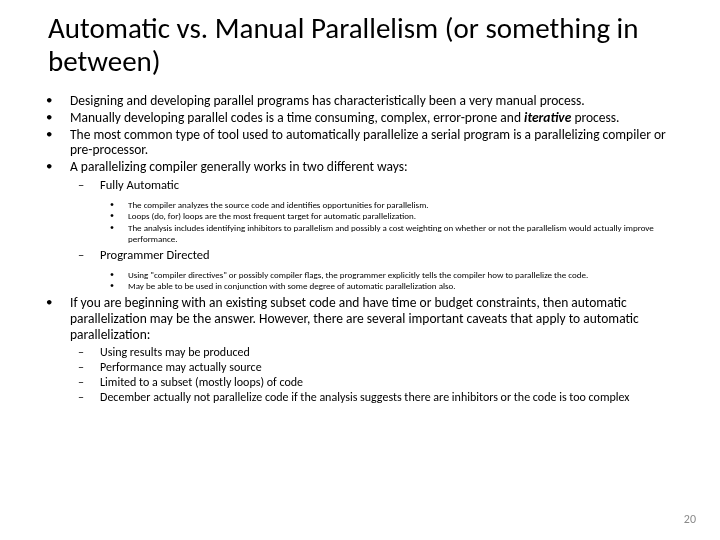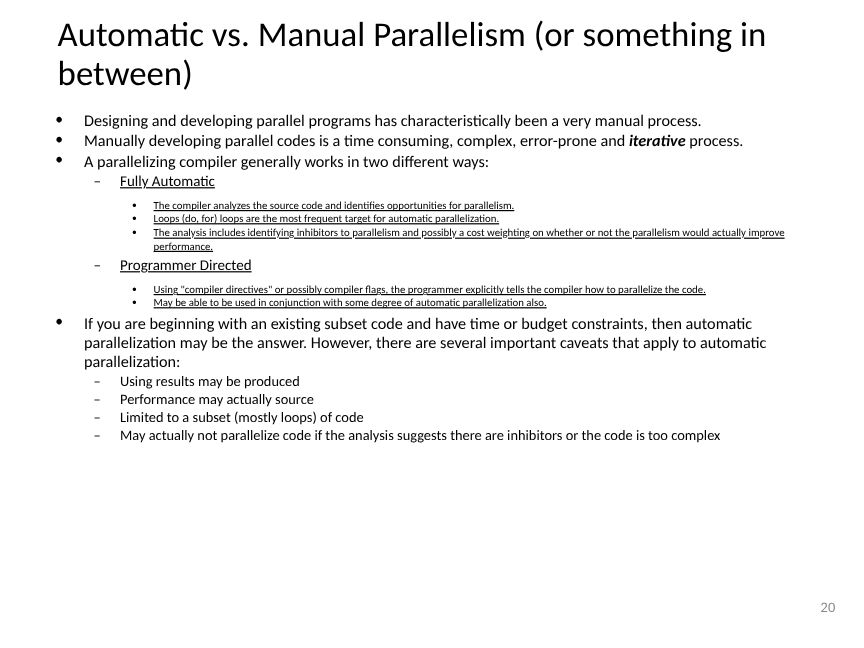--- a/index.html
+++ b/index.html
@@ -39,21 +39,20 @@
   }
   ul.l2 {
     list-style: none;
     font-size: 12.5px;
     margin: 3px 0 3px 0;
   }
   ul.l2 > li {
     position: relative;
     padding-left: 30px;
     margin-bottom: 1px;
-    text-decoration: underline;
   }
   ul.l2 > li::before {
     content: "–";
     position: absolute;
     left: 8px;
     top: 0;
   }
   ul.l3 {
     list-style: none;
     font-size: 9px;
@@ -86,35 +85,36 @@
   ul.l2b > li::before {
     content: "–";
     position: absolute;
     left: 8px;
     top: 0;
   }
   .iter { font-style: italic; font-weight: 700; text-align: right; }
   .pagenum {
     position: absolute;
     right: 24px;
-    bottom: 26px;
+    bottom: 14px;
     font-size: 12px;
     color: #8a8a8a;
   }
 </style>
 </head>
 <body>
 
 <h1 class="title">Automatic vs. Manual Parallelism (or something in between)</h1>
 
 <ul class="l1">
   <li>Designing and developing parallel programs has characteristically been a very manual process.</li>
   <li>
     <span>Manually developing parallel codes is a time consuming, complex, error-prone and </span><span class="iter">iterative</span><span> process.</span>
   </li>
+  <li>The most common type of tool used to automatically parallelize a serial program is a parallelizing compiler or pre-processor.</li>
   <li>
     <span>A parallelizing compiler generally works in two different ways:</span>
     <ul class="l2">
       <li>
         <span>Fully Automatic</span>
         <ul class="l3">
           <li>The compiler analyzes the source code and identifies opportunities for parallelism.</li>
           <li>Loops (do, for) loops are the most frequent target for automatic parallelization.</li>
           <li>The analysis includes identifying inhibitors to parallelism and possibly a cost weighting on whether or not the parallelism would actually improve performance.</li>
         </ul>
@@ -127,18 +127,18 @@
         </ul>
       </li>
     </ul>
   </li>
   <li>
     <span>If you are beginning with an existing subset code and have time or budget constraints, then automatic parallelization may be the answer. However, there are several important caveats that apply to automatic parallelization:</span>
     <ul class="l2b">
       <li>Using results may be produced</li>
       <li>Performance may actually source</li>
       <li>Limited to a subset (mostly loops) of code</li>
-      <li>May actually not parallelize code if the analysis suggests there are inhibitors or the code is too complex</li>
+      <li>December actually not parallelize code if the analysis suggests there are inhibitors or the code is too complex</li>
     </ul>
   </li>
 </ul>
 
 <div class="pagenum">20</div>
 
 </body></html>

